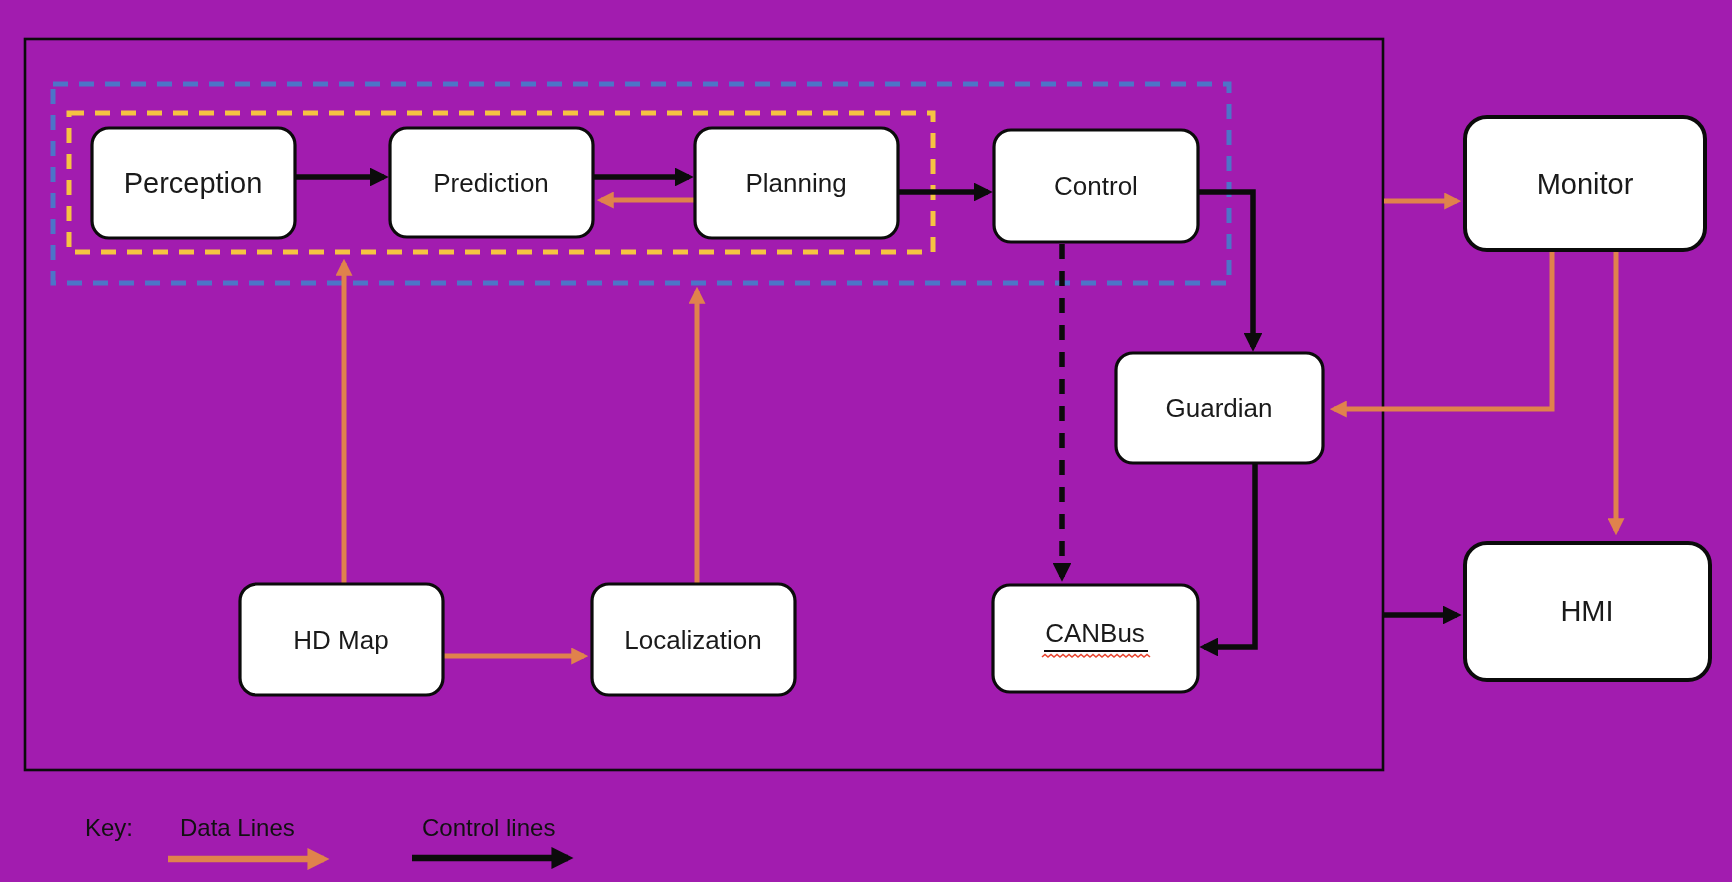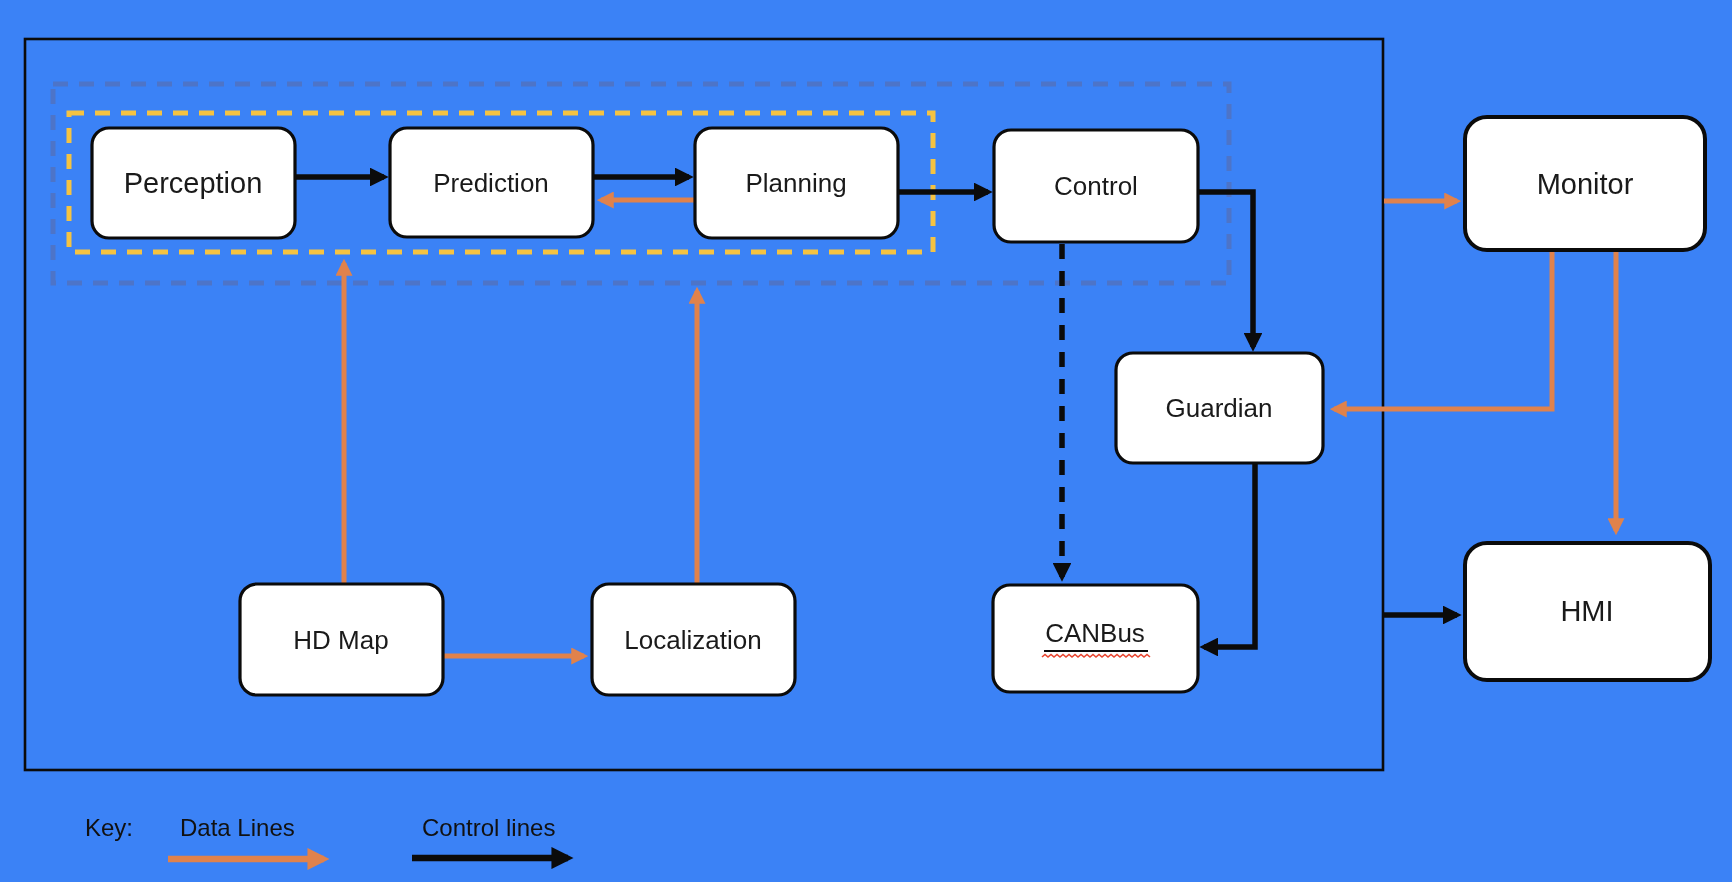--- a/index.html
+++ b/index.html
@@ -5,21 +5,21 @@
   html, body {
     margin: 0;
     padding: 0;
     background: #ffffff;
     font-family: "Liberation Sans", sans-serif;
   }
   .stage {
     position: relative;
     width: 1732px;
     height: 882px;
-    background: #3b82f6;
+    background: #a21caf;
     overflow: hidden;
   }
   svg { display: block; }
   .node-box {
     fill: #ffffff;
     stroke: #0b0b0b;
     stroke-width: 3.2;
   }
   .node-box.heavy { stroke-width: 4; }
   .node-label {

